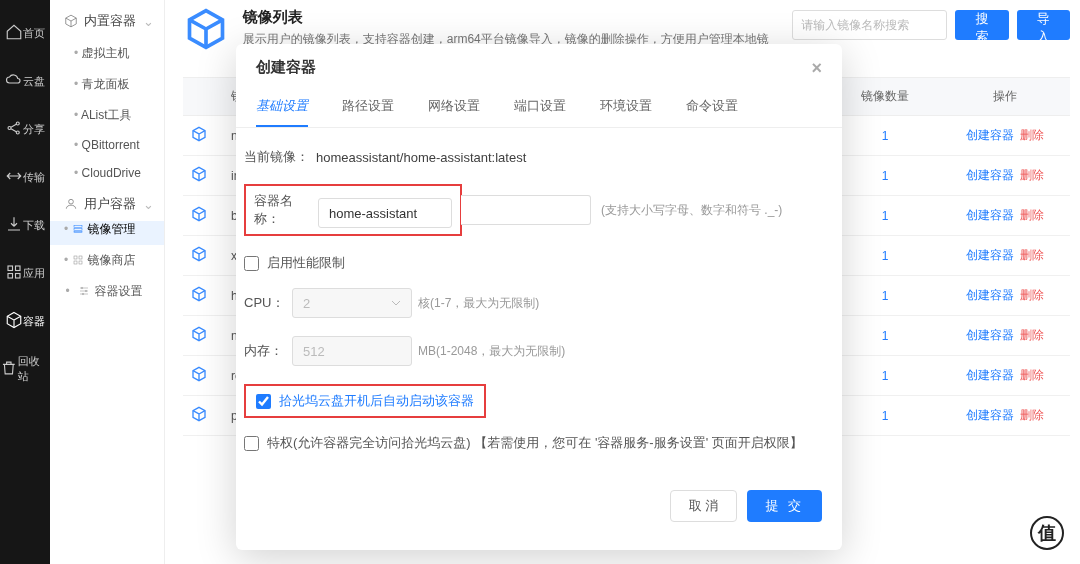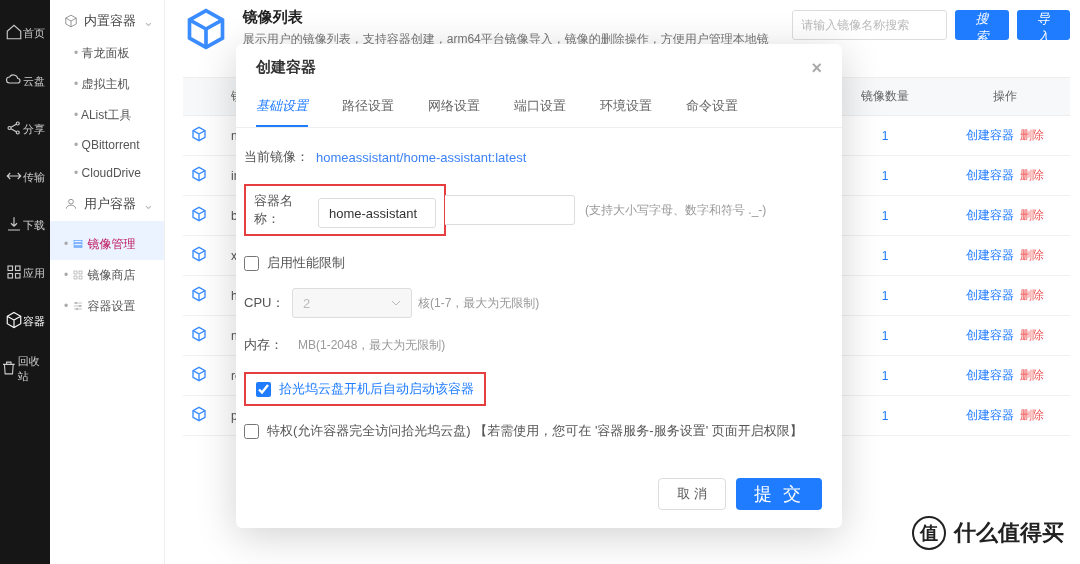--- a/index.html
+++ b/index.html
@@ -24,21 +24,21 @@
 
 .main { position: absolute; left: 165px; top: 0; right: 0; height: 564px; padding: 6px 10px 0 18px; }
 .page-head { display: flex; align-items: flex-start; gap: 14px; }
 .logo-box { width: 46px; height: 46px; display: flex; align-items: center; justify-content: center; }
 .logo-box svg { width: 44px; height: 44px; stroke: #3a8cff; fill: none; stroke-width: 2; }
 .page-title { font-size: 15px; font-weight: 600; color: #222; margin-top: 2px; }
 .page-desc { font-size: 12px; color: #777; margin-top: 4px; }
 .head-actions { margin-left: auto; display: flex; gap: 8px; align-items: center; margin-top: 4px; }
 .search-input { width: 155px; height: 30px; border: 1px solid #ddd; border-radius: 3px; padding: 0 8px; font-size: 12px; color: #333; }
 .search-input::placeholder { color: #bbb; }
-.btn { height: 30px; padding: 0 14px; border: none; border-radius: 3px; background: #1f7cff; color: #fff; font-size: 13px; cursor: pointer; font-style: italic; }
+.btn { height: 30px; padding: 0 14px; border: none; border-radius: 3px; background: #1f7cff; color: #fff; font-size: 13px; cursor: pointer; }
 
 
 .table-wrap { margin-top: 12px; }
 table { width: 100%; border-collapse: collapse; font-size: 12px; }
 thead th { background: #f7f8fa; color: #666; font-weight: 500; text-align: left; padding: 10px 8px; border-top: 1px solid #eee; border-bottom: 1px solid #eee; }
 thead th.center, tbody td.center { text-align: center; }
 tbody td { padding: 10px 8px; border-bottom: 1px solid #f0f0f0; color: #555; }
 .row-icon { display: inline-flex; width: 16px; height: 16px; }
 .row-icon svg { width: 16px; height: 16px; stroke: #3a8cff; fill: none; stroke-width: 2; }
 .count-link { color: #1f7cff; }
@@ -50,35 +50,35 @@
 .modal { position: absolute; left: 236px; top: 44px; width: 606px; background: #fff; border-radius: 6px; box-shadow: 0 8px 40px rgba(0,0,0,.18); }
 .modal-head { display: flex; align-items: center; justify-content: space-between; padding: 14px 20px 10px 20px; font-size: 15px; font-weight: 600; color: #333; }
 .modal-close { color: #aaa; cursor: pointer; font-size: 18px; line-height: 1; }
 .modal-tabs { display: flex; padding: 0 20px; border-bottom: 1px solid #eee; gap: 34px; }
 .modal-tab { padding: 10px 0; font-size: 13px; color: #666; cursor: pointer; border-bottom: 2px solid transparent; }
 .modal-tab.active { color: #1f7cff; border-bottom-color: #1f7cff; font-style: italic; }
 
 .modal-body { padding: 20px 22px 10px 8px; font-size: 13px; color: #555; }
 .form-row { display: flex; align-items: center; margin-bottom: 18px; }
 .form-label { width: 72px; color: #555; }
-.form-link { color: #3b82f6; }
+.form-link { color: #404040; }
 .highlight-box { border: 2px solid #e63e3e; padding: 6px 8px; display: inline-flex; align-items: flex-end; }
 .text-input { height: 30px; border: 1px solid #ddd; border-radius: 3px; padding: 0 10px; font-size: 13px; color: #333; }
 .text-input::placeholder { color: #bbb; }
 .text-input:disabled { background: #f7f7f7; color: #bbb; }
 .hint { color: #999; font-size: 12px; margin-left: 10px; }
 .checkbox-row { display: flex; align-items: center; gap: 8px; margin-bottom: 16px; }
 .checkbox-row input[type=checkbox] { width: 15px; height: 15px; accent-color: #1f7cff; }
 .chk-blue { color: #1f7cff; }
 .select-fake { width: 120px; height: 30px; border: 1px solid #ddd; border-radius: 3px; background: #f7f7f7; color: #bbb; display: inline-flex; align-items: center; justify-content: space-between; padding: 0 10px; }
 .select-fake svg { width: 10px; height: 10px; stroke: #bbb; fill: none; }
 
-.modal-foot { display: flex; justify-content: flex-end; gap: 10px; padding: 12px 20px 18px 20px; }
+.modal-foot { display: flex; justify-content: flex-end; gap: 10px; padding: 12px 20px 28px 20px; }
 .btn-ghost { height: 32px; padding: 0 18px; border: 1px solid #ddd; background: #fff; border-radius: 4px; color: #555; font-size: 13px; cursor: pointer; }
-.btn-primary { height: 32px; padding: 0 18px; border: none; background: #1f7cff; color: #fff; border-radius: 4px; font-size: 18px; letter-spacing: 3px; cursor: pointer; }
+.btn-primary { height: 32px; padding: 0 18px; border: none; background: #1f7cff; color: #fff; border-radius: 4px; font-size: 13px; letter-spacing: 3px; cursor: pointer; }
 
 
 .watermark { position: absolute; right: 16px; bottom: 14px; display: flex; align-items: center; gap: 8px; color: #222; font-weight: 700; font-size: 22px; }
 .wm-badge { width: 34px; height: 34px; border-radius: 50%; border: 2px solid #222; display: flex; align-items: center; justify-content: center; font-size: 18px; }
 </style>
 </head>
 <body>
 
 <div class="dark-sidebar" id="dark-nav">
     <div class="nav-item">
@@ -140,45 +140,45 @@
 
 <div class="light-sidebar" id="light-nav">
     <div class="side-group">
       <svg viewBox="0 0 24 24">
         <path d="M12 2l9 5v10l-9 5-9-5V7z"></path>
         <path d="M12 22V12L3 7M12 12l9-5"></path>
       </svg>
       <span>内置容器</span>
       <span style="margin-left:auto;color:#bbb">⌄</span>
     </div>
+    <div class="side-child">虚拟主机</div>
     <div class="side-child">青龙面板</div>
-    <div class="side-child">虚拟主机</div>
     <div class="side-child">AList工具</div>
     <div class="side-child">QBittorrent</div>
     <div class="side-child">CloudDrive</div>
     <div class="side-group">
       <svg viewBox="0 0 24 24">
         <circle cx="12" cy="8" r="4"></circle>
         <path d="M4 20c0-4 4-6 8-6s8 2 8 6"></path>
       </svg>
       <span>用户容器</span>
       <span style="margin-left:auto;color:#bbb">⌄</span>
     </div>
-    <div class="side-child active" style="padding:15px 10px 7px 14px;font-size:12px;cursor:pointer;background:#eaf3ff;color:#be185d"><svg viewBox="0 0 24 24" style="width:12px;height:12px;stroke:#1f7cff;fill:none;vertical-align:-2px;margin-right:4px">
+    <div class="side-child active" style="padding:0 10px 7px 14px;font-size:12px;cursor:pointer;background:#eaf3ff;color:#000000"><svg viewBox="0 0 24 24" style="width:12px;height:12px;stroke:#1f7cff;fill:none;vertical-align:-2px;margin-right:4px">
         <rect x="4" y="5" width="16" height="4"></rect>
         <rect x="4" y="11" width="16" height="4"></rect>
         <rect x="4" y="17" width="16" height="2"></rect>
       </svg>镜像管理</div>
     <div class="side-child" style="padding:7px 10px 7px 14px;font-size:12px;cursor:pointer;"><svg viewBox="0 0 24 24" style="width:12px;height:12px;stroke:#888;fill:none;vertical-align:-2px;margin-right:4px">
         <rect x="4" y="4" width="6" height="6"></rect>
         <rect x="14" y="4" width="6" height="6"></rect>
         <rect x="4" y="14" width="6" height="6"></rect>
         <rect x="14" y="14" width="6" height="6"></rect>
       </svg>镜像商店</div>
-    <div class="side-child" style="padding:7px 10px 7px 14px;font-size:12px;cursor:pointer;"><svg viewBox="0 0 24 24" style="width:12px;height:12px;stroke:#888;fill:none;vertical-align:-2px;margin-right:4px">
+    <div class="side-child" style="padding:7px 10px 7px 14px;font-size:12px;cursor:pointer;font-family:Liberation Mono, monospace;"><svg viewBox="0 0 24 24" style="width:12px;height:12px;stroke:#888;fill:none;vertical-align:-2px;margin-right:4px">
         <path d="M4 6h16M4 12h16M4 18h16"></path>
         <circle cx="8" cy="6" r="1.5"></circle>
         <circle cx="16" cy="12" r="1.5"></circle>
         <circle cx="10" cy="18" r="1.5"></circle>
       </svg>容器设置</div>
   </div>
 
 <div class="main">
   <div class="page-head">
     <div class="logo-box">
@@ -326,54 +326,54 @@
       <div class="modal-tab">命令设置</div>
     </div>
   <div class="modal-body">
     <div class="form-row">
       <span class="form-label">当前镜像：</span>
       <span class="form-link">homeassistant/home-assistant:latest</span>
     </div>
     <div class="form-row">
       <div class="highlight-box">
         <span class="form-label" style="width:64px">容器名称：</span>
-        <input class="text-input" style="width: 118px;" value="home-assistant">
+        <input class="text-input" style="width: 134px;" value="home-assistant">
       </div>
       <input class="text-input" style="width: 130px; border-left: none; border-radius: 0px 3px 3px 0px; margin-left: -1px;">
       <span class="hint">(支持大小写字母、数字和符号 ._-)</span>
     </div>
     <div class="checkbox-row">
       <input type="checkbox" style="">
       <span>启用性能限制</span>
     </div>
     <div class="form-row">
       <span class="form-label" style="width:48px">CPU：</span>
       <div class="select-fake">
         <span>2</span>
         <svg viewBox="0 0 10 10">
             <path d="M1 3l4 4 4-4"></path>
           </svg>
       </div>
       <span class="hint" style="margin-left:6px">核(1-7，最大为无限制)</span>
     </div>
     <div class="form-row">
       <span class="form-label" style="width:48px">内存：</span>
+      <input class="text-input" style="width: 120px;" disabled="" placeholder="512">
       <span class="hint" style="margin-left:6px">MB(1-2048，最大为无限制)</span>
     </div>
     <div class="checkbox-row highlight-box" style="padding:6px 10px;width:fit-content">
       <input type="checkbox" checked="" style="">
       <span class="chk-blue">拾光坞云盘开机后自动启动该容器</span>
     </div>
     <div class="checkbox-row">
       <input type="checkbox" style="">
       <span>特权(允许容器完全访问拾光坞云盘) 【若需使用，您可在 '容器服务-服务设置' 页面开启权限】</span>
     </div>
   </div>
   <div class="modal-foot">
     <button class="btn-ghost">取 消</button>
     <button class="btn-primary">提 交</button>
   </div>
 </div>
 
 <div class="watermark">
   <div class="wm-badge">值</div>
-  <span>什么值得买</span>
 </div>
 
 </body></html>

